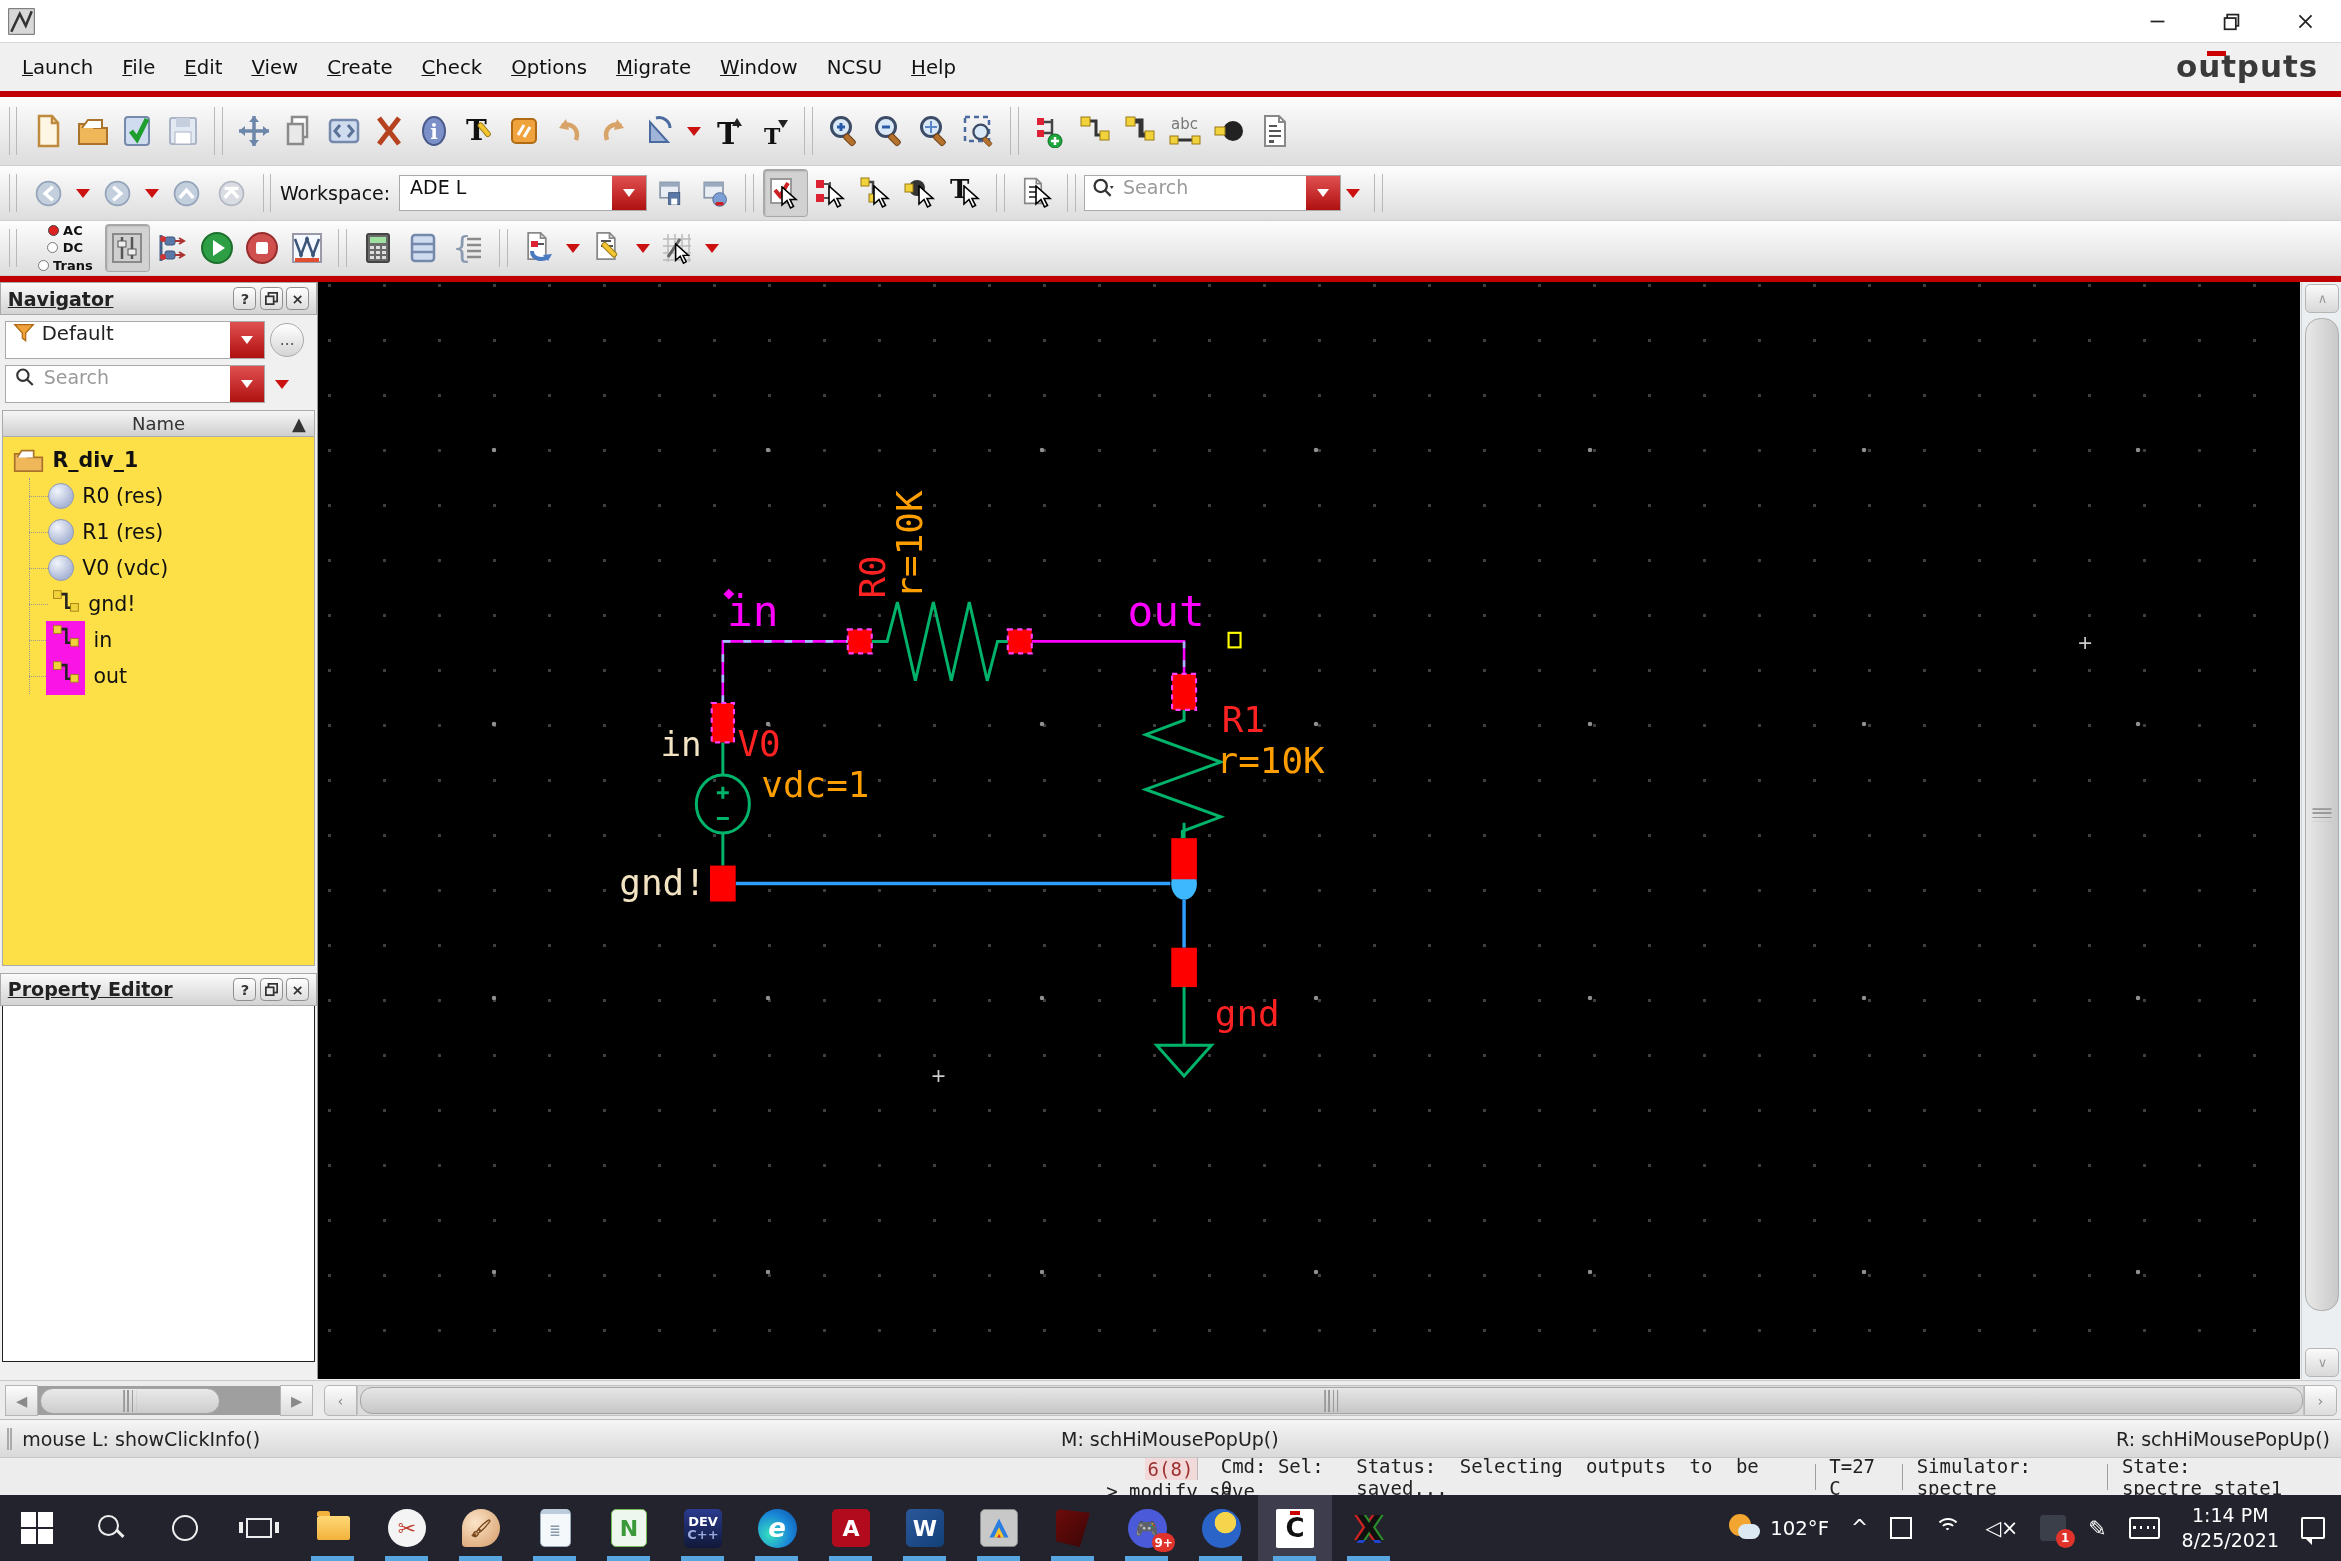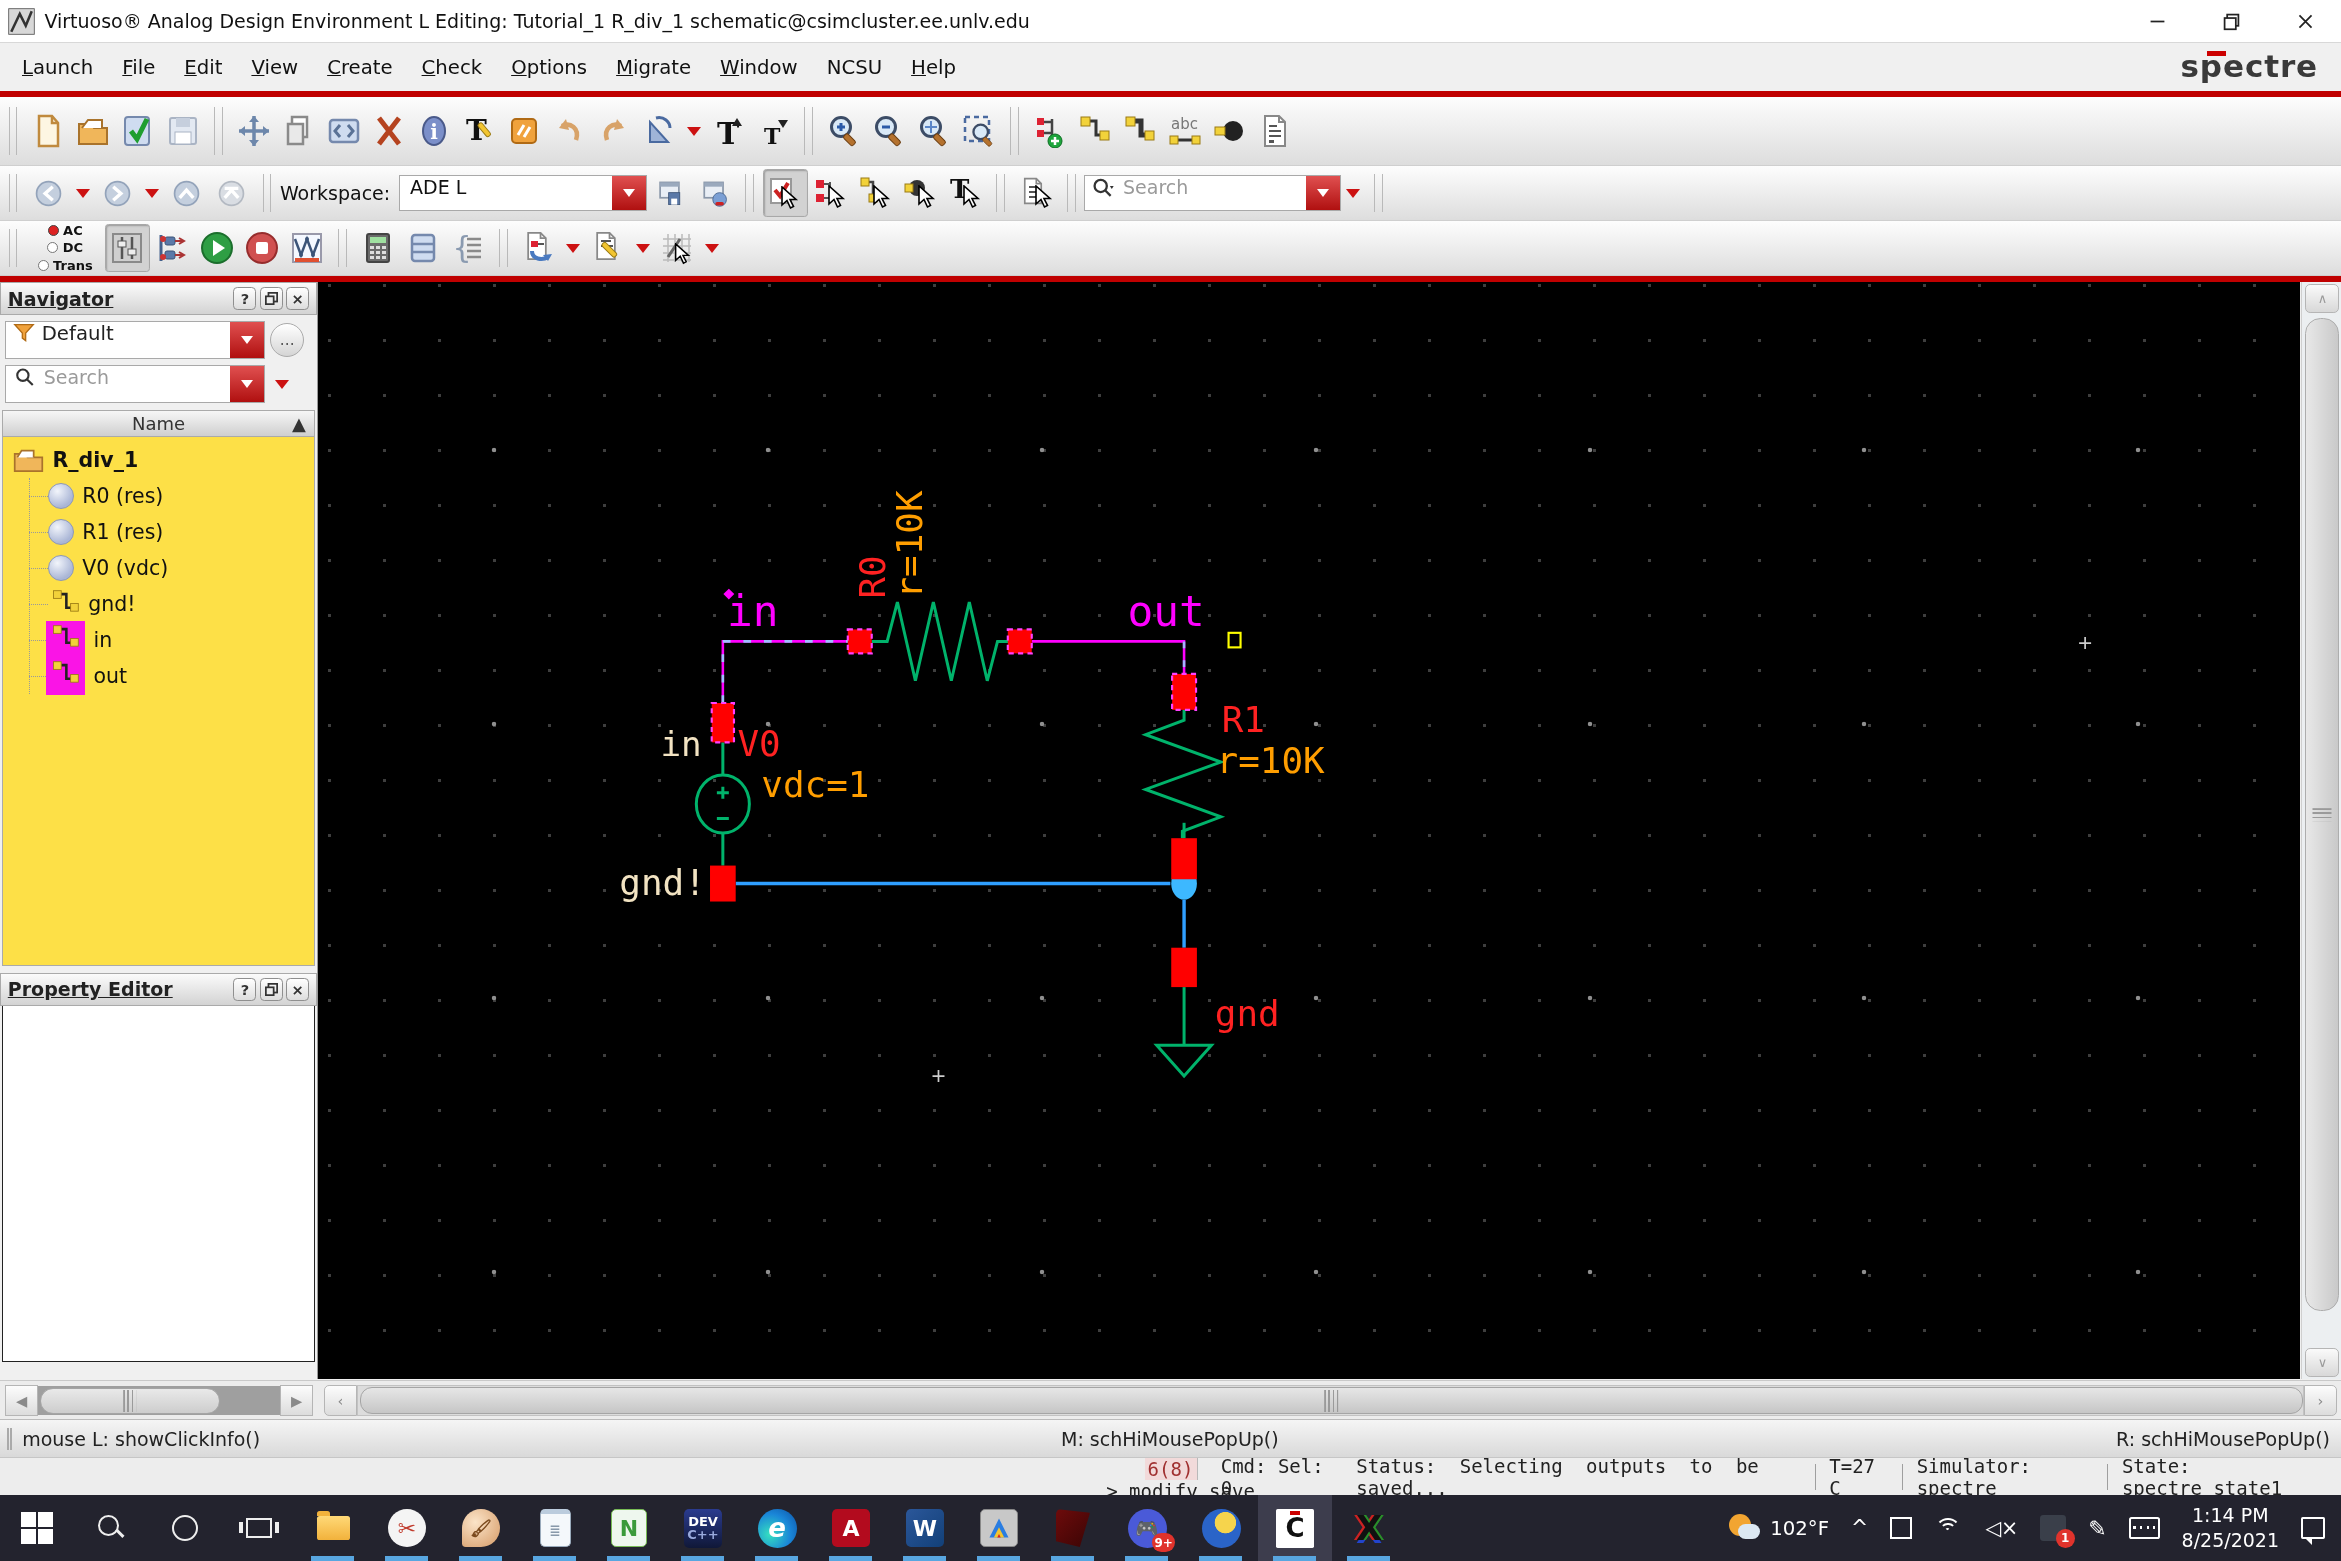--- a/index.html
+++ b/index.html
@@ -200,21 +200,20 @@
   </defs>
 </svg>
 
 <div id="app">
 
   <div id="titlebar">
     <svg id="app-icon" viewBox="0 0 34 34">
       <rect x="2" y="2" width="30" height="30" fill="#d8d8d8" stroke="#555"></rect>
       <path d="M5,29 L15,8 L22,22 L29,5" fill="none" stroke="#333" stroke-width="3"></path>
     </svg>
-    <span id="title-text">Virtuoso® Analog Design Environment L Editing: Tutorial_1 R_div_1 schematic@csimcluster.ee.unlv.edu</span>
     <div id="win-controls">
       <div class="winbtn">
           <svg viewBox="0 0 22 22">
             <line x1="3" y1="11" x2="19" y2="11" stroke="#222" stroke-width="2"></line>
           </svg>
         </div>
       <div class="winbtn">
           <svg viewBox="0 0 22 22">
             <rect x="6" y="3" width="13" height="13" fill="none" stroke="#222" stroke-width="2"></rect>
             <rect x="3" y="7" width="13" height="13" fill="#fff" stroke="#222" stroke-width="2"></rect>
@@ -234,21 +233,21 @@
     <span class="menu-item">Edit</span>
     <span class="menu-item">View</span>
     <span class="menu-item">Create</span>
     <span class="menu-item">Check</span>
     <span class="menu-item">Options</span>
     <span class="menu-item">Migrate</span>
     <span class="menu-item">Window</span>
     <span class="menu-item nou">NCSU</span>
     <span class="menu-item">Help</span>
   </div>
-  <span id="brand">spectre</span>
+  <span id="brand">outputs</span>
   <span id="brand-bar"></span>
 
   <div class="redline" style="top:91px"></div>
 
   <div class="toolbar" style="top:97px;height:69px">
     <div class="tb-handle"></div>
     <div class="ti">
         <svg viewBox="0 0 34 34">
           <path d="M8,2 h13 l6,7 v23 h-19 z" fill="#fdf6e2" stroke="#c08a3e" stroke-width="2.5"></path>
           <path d="M21,2 v7 h6" fill="none" stroke="#c08a3e" stroke-width="2.5"></path>

